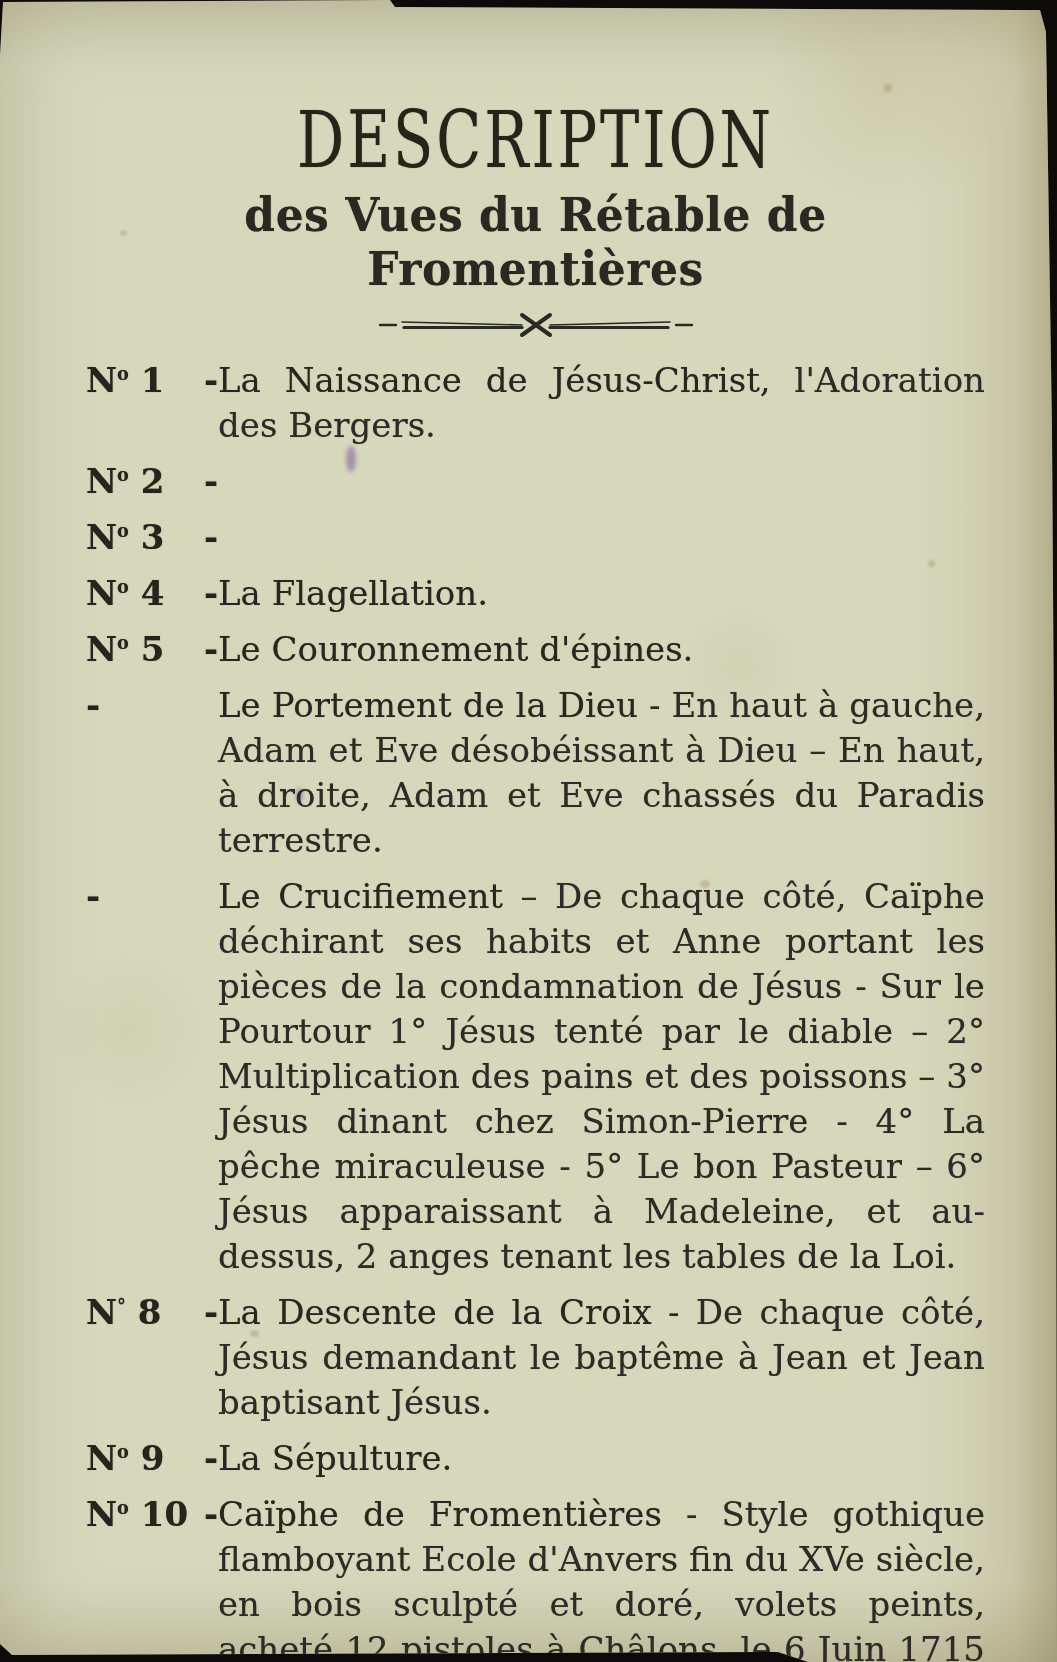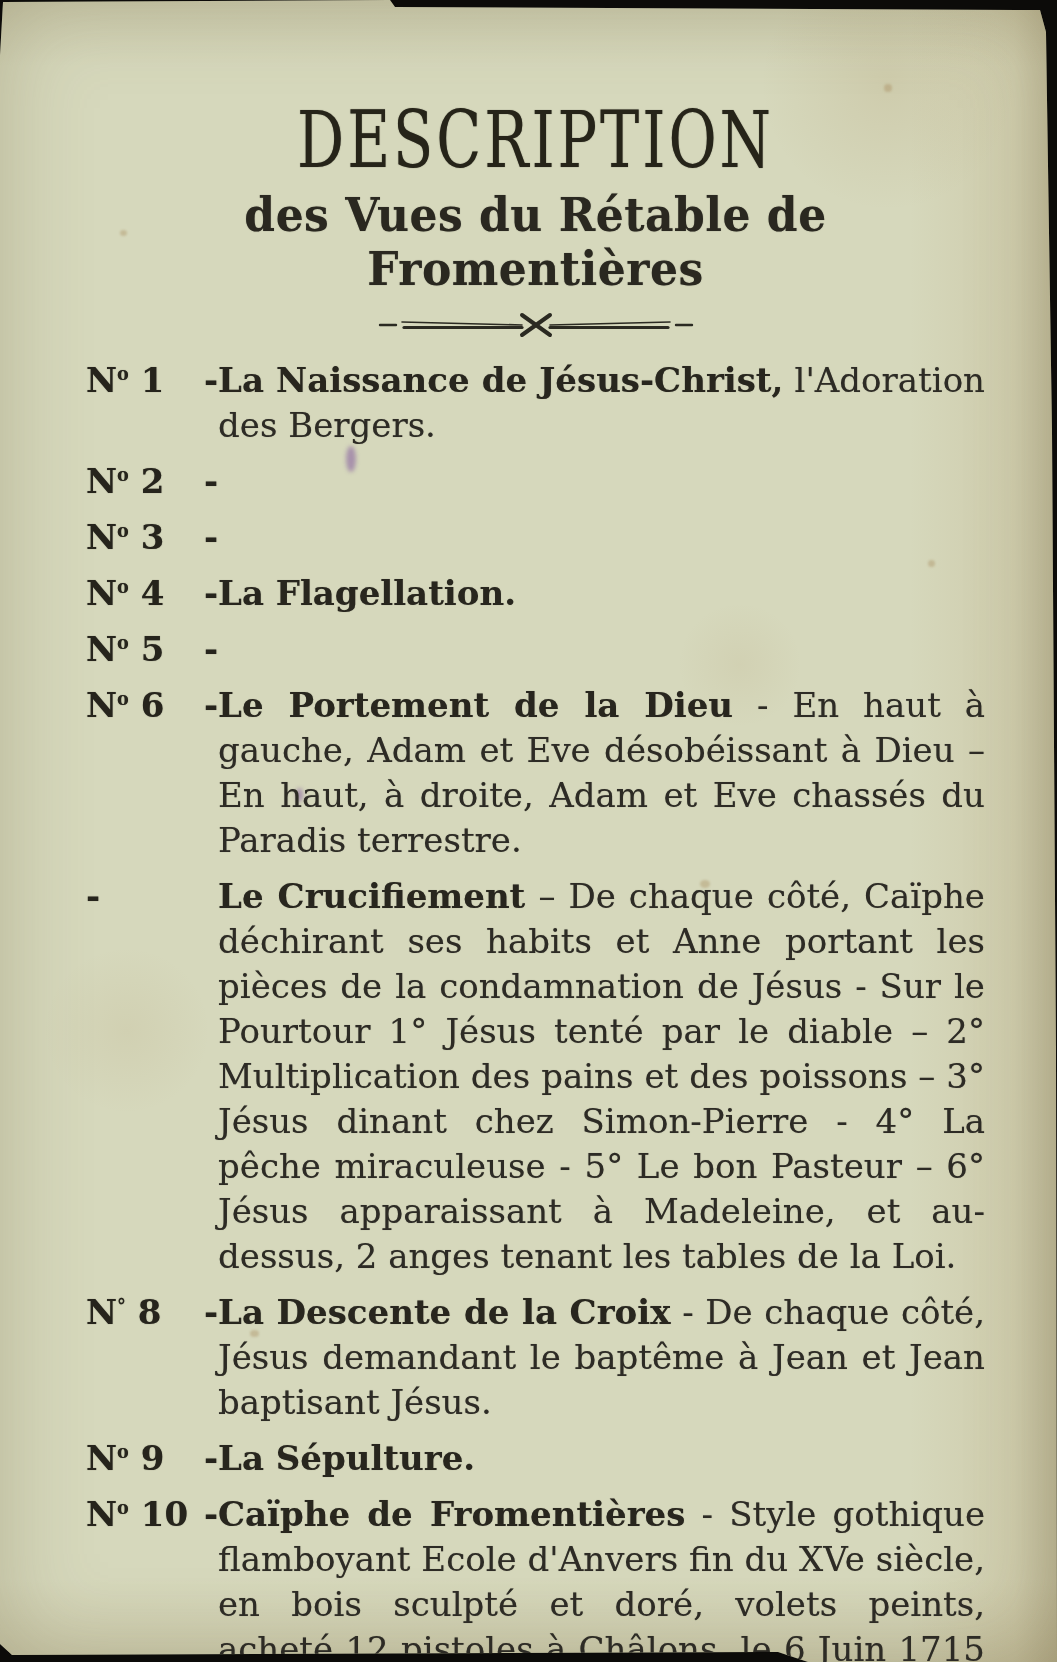--- a/index.html
+++ b/index.html
@@ -75,21 +75,21 @@
     font-weight: 700; color: #26241c;
     white-space: nowrap;
     text-shadow: 0 0 1px rgba(40,38,30,0.5);
   }
   .num sup { font-size: 0.52em; line-height: 1; }
   .body {
     flex: 1; margin-left: 20px;
     text-align: justify;
     text-shadow: 0 0 0.8px rgba(45,43,35,0.45);
   }
-  .body .t { font-weight: 700; color: #28261e; }
+  .body .t { font-weight: 400; color: #28261e; }
   .body .r { font-weight: 400; }
 </style>
 </head>
 <body>
 
 <div class="paper">
   <div class="freckle" style="left:884px; top:84px;  width:8px;  height:8px;"></div>
   <div class="freckle" style="left:928px; top:560px; width:7px;  height:7px;"></div>
   <div class="freckle" style="left:250px; top:1330px;width:9px;  height:7px;"></div>
   <div class="freckle" style="left:700px; top:880px; width:10px; height:8px;"></div>
@@ -148,25 +148,25 @@
             <span class="dash">-</span>
           </div>
         <p class="body" style="margin:0"><span class="t">La Flagellation.</span> <span class="r"></span></p>
       </div>
 
       <div class="item">
         <div class="num">
             <span><span>N</span><sup>o</sup> <span>5</span></span>
             <span class="dash">-</span>
           </div>
-      </div>
-
-      <div class="item">
-        <div class="num">
-            <span><span>N</span><sup>o</sup> <span>6</span></span>
+        <p class="body" style="margin:0"><span class="t">Le Couronnement d'épines.</span> <span class="r"></span></p>
+      </div>
+
+      <div class="item">
+        <div class="num">
             <span class="dash">-</span>
           </div>
         <p class="body" style="margin:0"><span class="t">Le Portement de la Dieu</span> <span class="r">- En haut à gauche, Adam et Eve désobéissant à Dieu – En haut, à droite, Adam et Eve chassés du Paradis terrestre.</span></p>
       </div>
 
       <div class="item">
         <div class="num">
             <span class="dash">-</span>
           </div>
         <p class="body" style="margin:0"><span class="t">Le Crucifiement</span> <span class="r">– De chaque côté, Caïphe déchirant ses habits et Anne portant les pièces de la condamnation de Jésus - Sur le Pourtour 1° Jésus tenté par le diable – 2° Multiplication des pains et des poissons – 3° Jésus dinant chez Simon-Pierre - 4° La pêche miraculeuse - 5° Le bon Pasteur – 6° Jésus apparaissant à Madeleine, et au-dessus, 2 anges tenant les tables de la Loi.</span></p>

